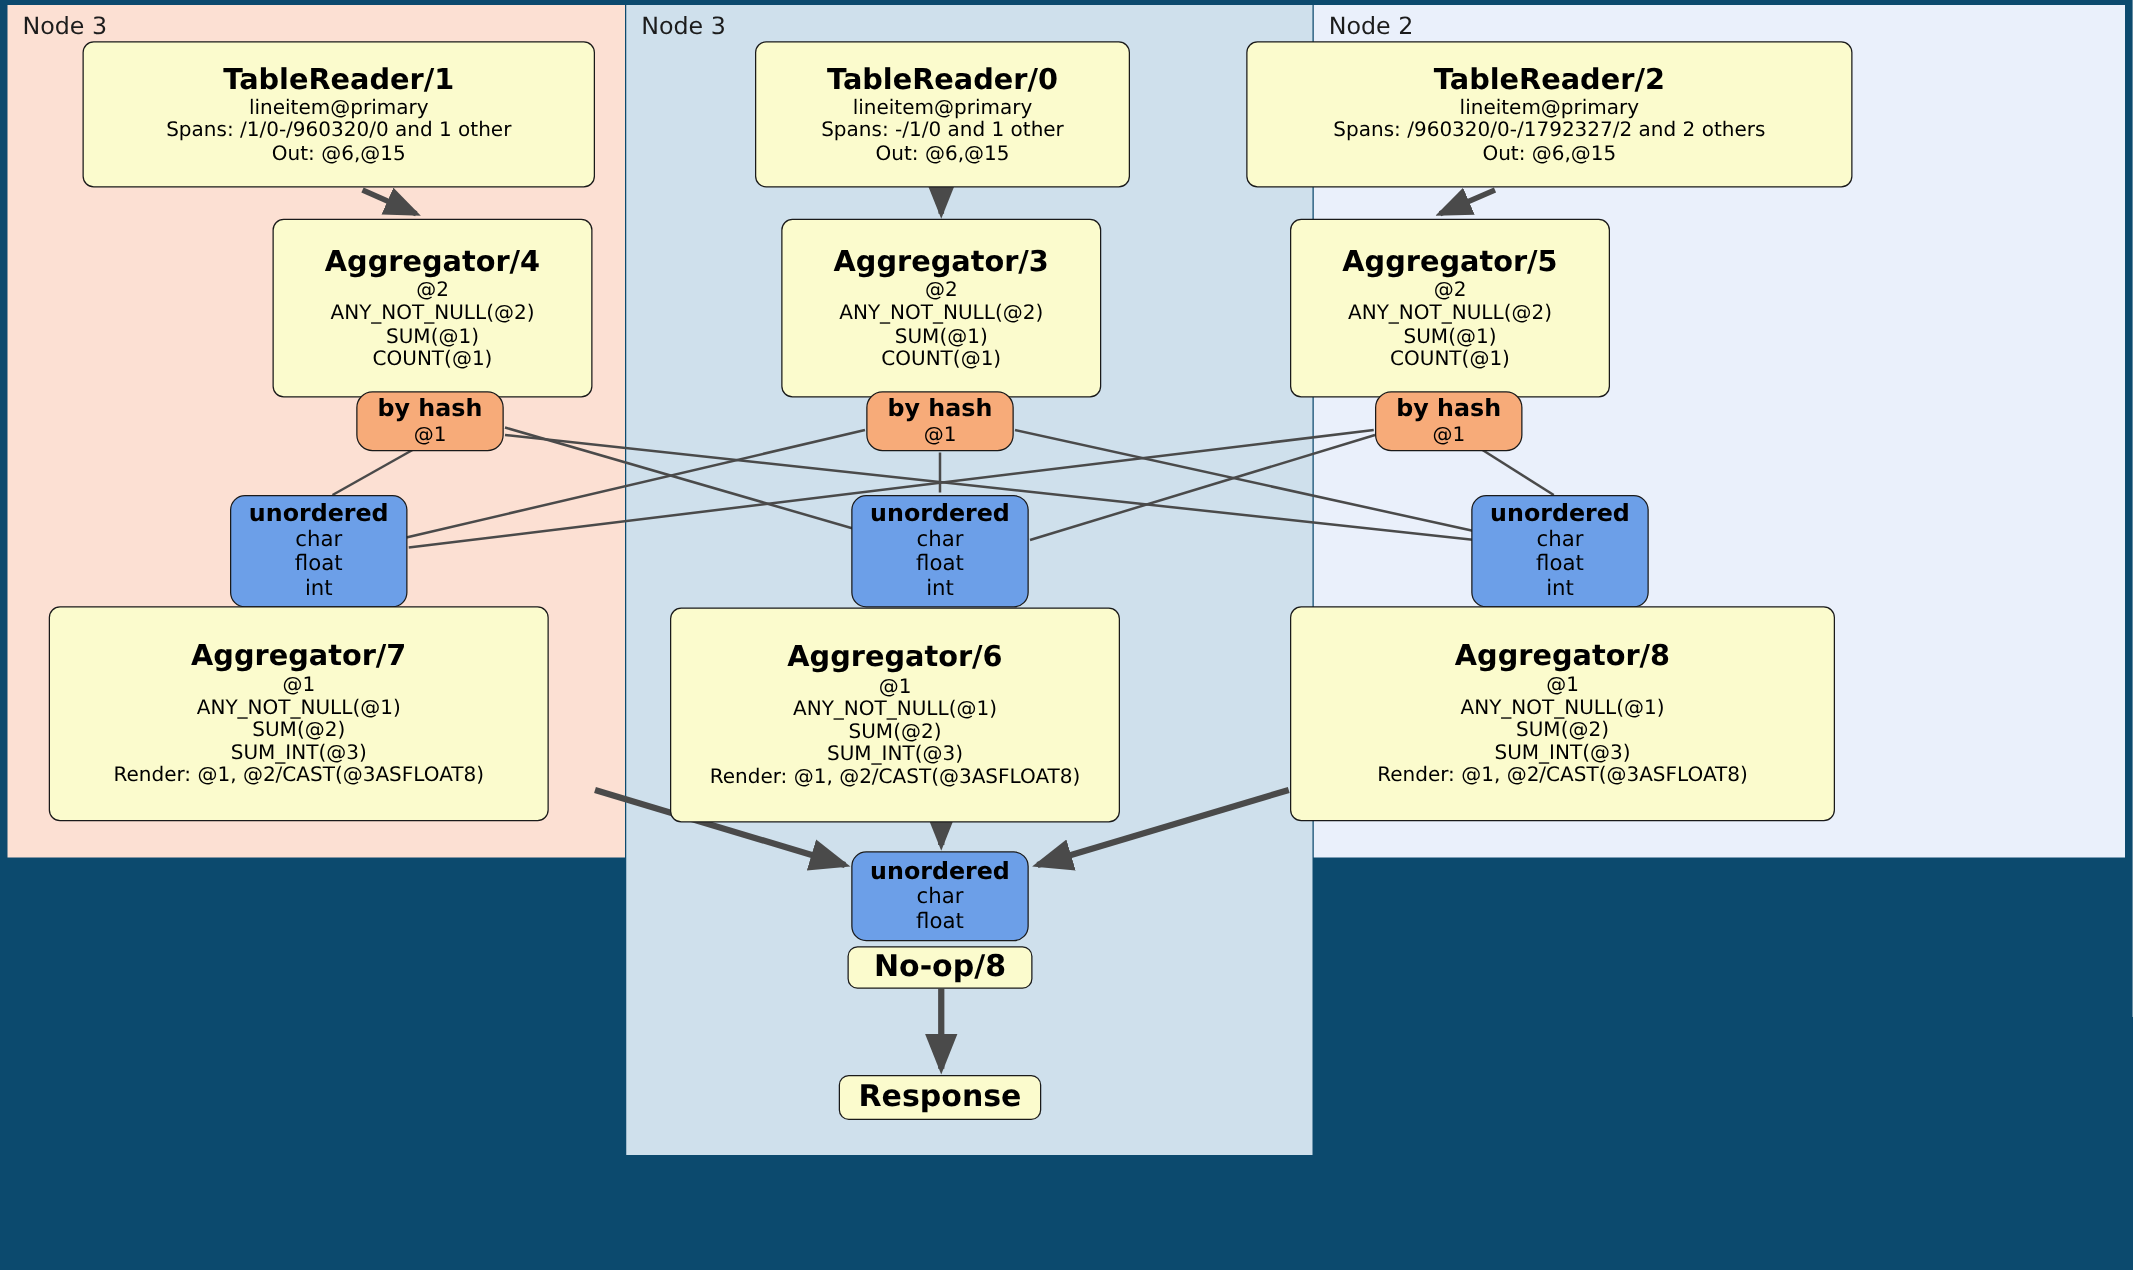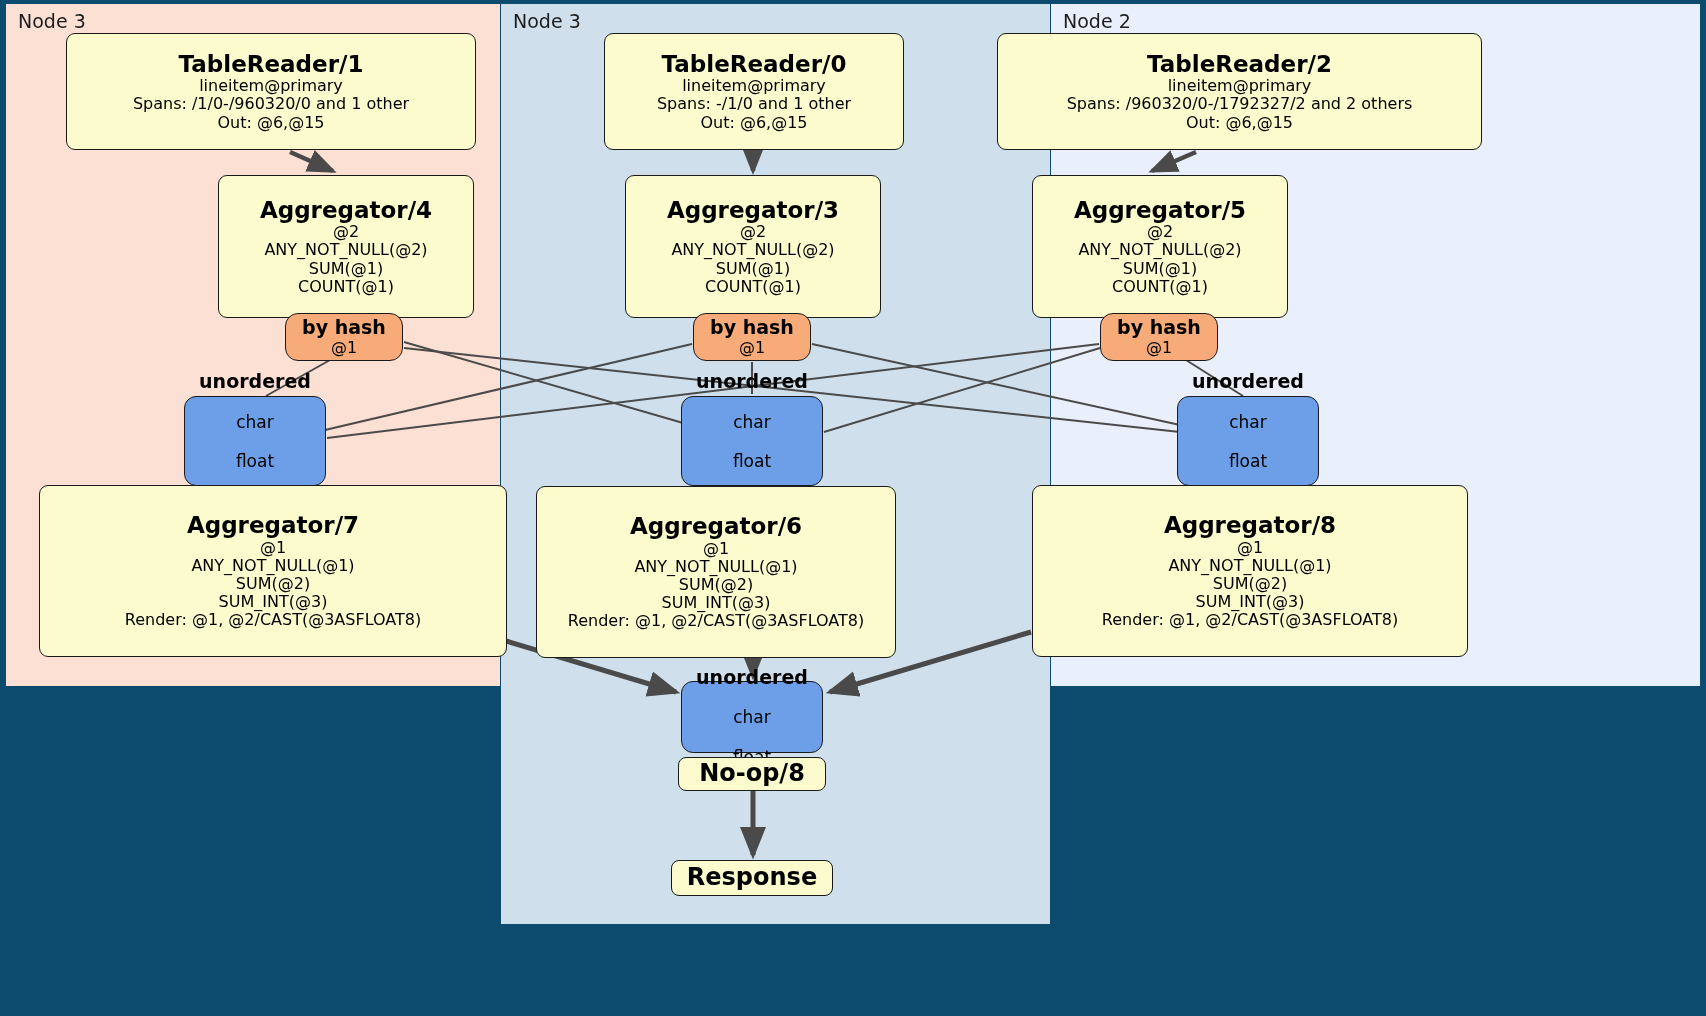--- a/index.html
+++ b/index.html
@@ -99,21 +99,20 @@
   .unordered-title {
     font-weight: bold;
     font-size: 19px;
     color: #000;
     white-space: nowrap;
   }
   .unordered-line {
     font-size: 17px;
     color: #000;
     white-space: nowrap;
-    margin-top: 20px;
   }
 
   .small-box {
     background: #fbfbcd;
     padding: 2px 14px;
     border-radius: 8px;
   }
   .small-box .small-title {
     font-weight: bold;
     font-size: 24px;
@@ -136,21 +135,21 @@
   #hash-4 { left: 285px;  top: 313px; width: 118px; height: 48px; }
   #hash-3 { left: 693px;  top: 313px; width: 118px; height: 48px; }
   #hash-5 { left: 1100px; top: 313px; width: 118px; height: 48px; }
 
   
   #un-7 { left: 184px;  top: 396px; width: 142px; height: 90px; }
   #un-6 { left: 681px;  top: 396px; width: 142px; height: 90px; }
   #un-8 { left: 1177px; top: 396px; width: 142px; height: 90px; }
 
   
-  #agg-7 { left: 39px;   top: 485px; width: 468px; height: 172px; }
+  #agg-7 { left: 39px;   top: 485px; width: 400px; height: 172px; }
   #agg-6 { left: 536px;  top: 486px; width: 360px; height: 172px; }
   #agg-8 { left: 1032px; top: 485px; width: 436px; height: 172px; }
 
   
   #un-final { left: 681px; top: 681px; width: 142px; height: 72px; }
   #noop-9    { left: 678px; top: 757px; width: 148px; height: 34px; }
   #response  { left: 671px; top: 860px; width: 162px; height: 36px; }
 </style>
 </head>
 <body>

